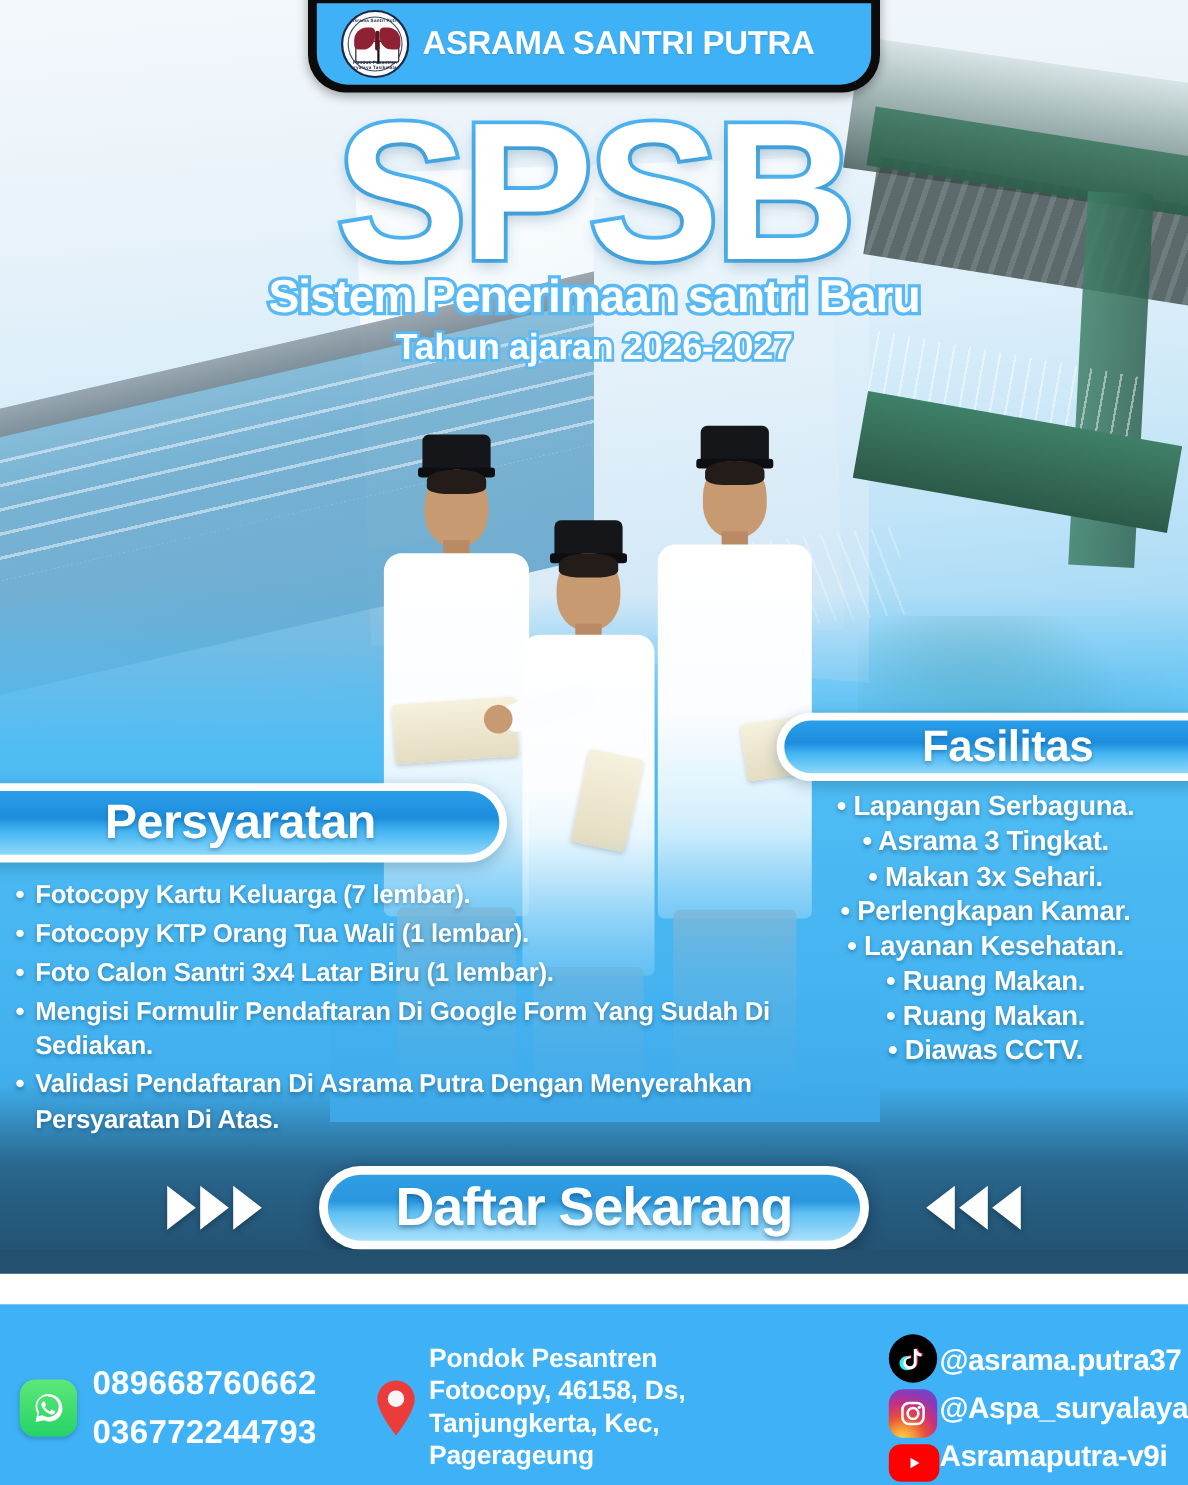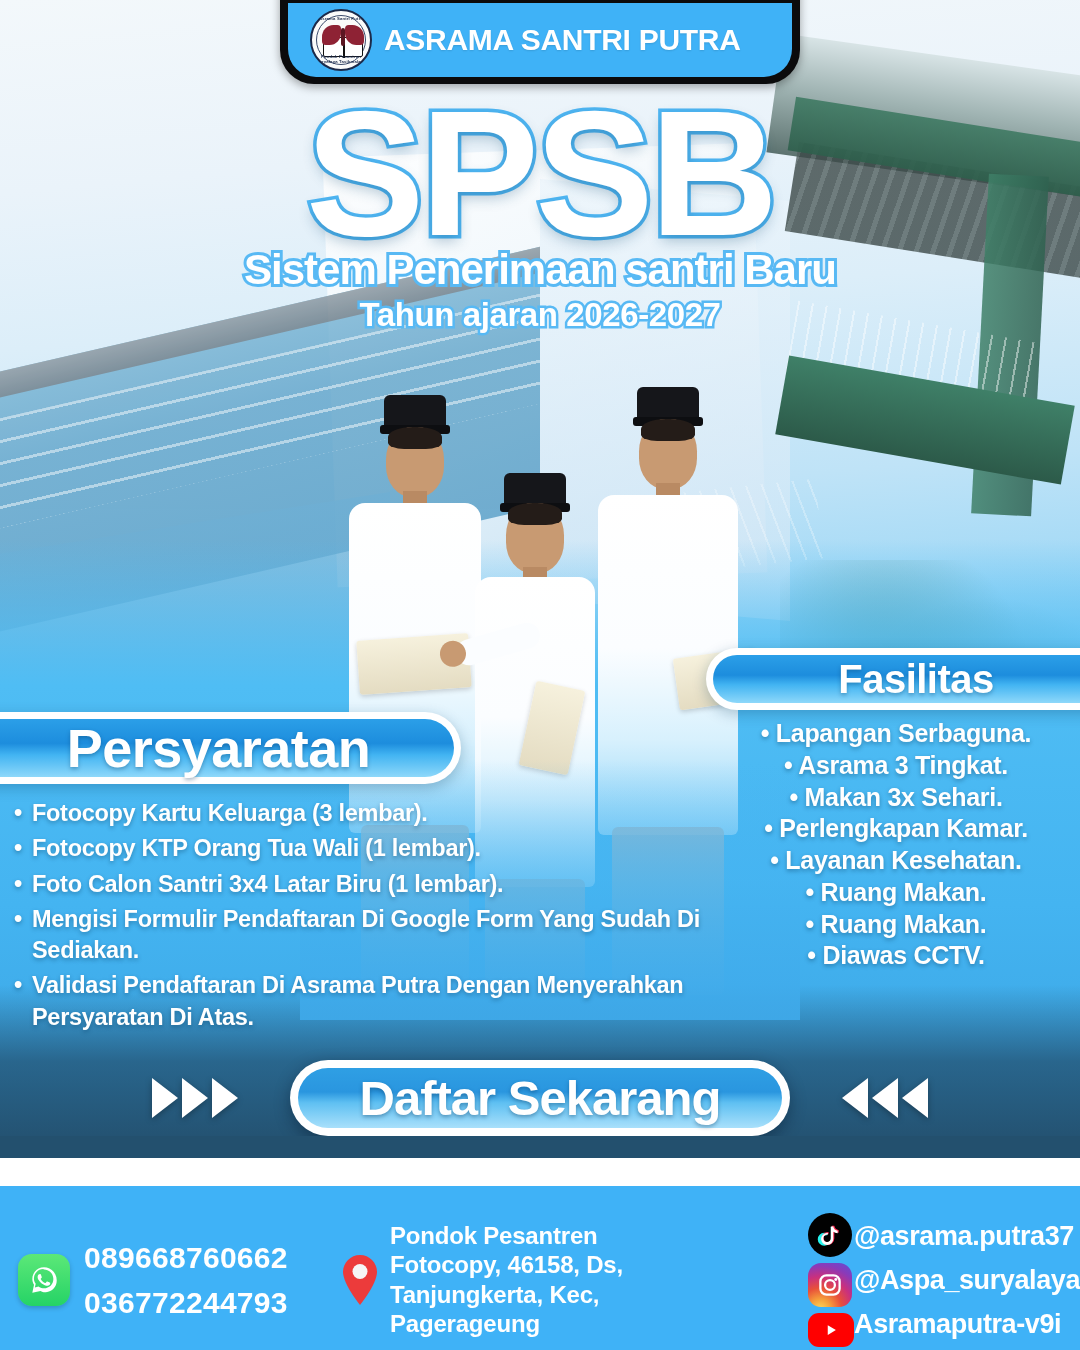--- a/index.html
+++ b/index.html
@@ -263,21 +263,21 @@
     background:#ffffff;
     box-shadow:0 4px 14px rgba(10,60,95,.28);
     display:flex; align-items:center; justify-content:center;
   }
   .banner .fill{
     width:calc(100% - 14px); height:calc(100% - 14px);
     background:linear-gradient(180deg,#2b9fe8 0%,#1d8ddd 42%,#42b4f2 62%,#8ed8fa 100%);
     display:flex; align-items:center; justify-content:center;
   }
   .banner .txt{
-    color:#ffffff; font-weight:bold; font-size:54px; letter-spacing:-.5px;
+    color:#ffffff; font-weight:bold; font-size:44px; letter-spacing:-.5px;
     text-shadow:0 2px 4px rgba(0,50,90,.35);
     font-family:"Liberation Sans", sans-serif;
   }
 
   .banner-persyaratan{
     left:-24px; top:712px; width:485px; height:72px;
     border-radius:0 40px 40px 0;
   }
   .banner-persyaratan .fill{ border-radius:0 34px 34px 0; }
 
@@ -453,21 +453,21 @@
     <div class="sub2">Tahun ajaran 2026-2027</div>
   </div>
 
   <div class="banner banner-persyaratan">
     <div class="fill">
       <span class="txt">Persyaratan</span>
     </div>
   </div>
   <ul class="req-list">
     <li>
-        <span class="cont">Fotocopy Kartu Keluarga (3 lembar).</span>
+        <span class="cont">Fotocopy Kartu Keluarga (7 lembar).</span>
       </li>
     <li>
         <span class="cont">Fotocopy KTP Orang Tua Wali (1 lembar).</span>
       </li>
     <li>
         <span class="cont">Foto Calon Santri 3x4 Latar Biru (1 lembar).</span>
       </li>
     <li>
         <span class="cont">Mengisi Formulir Pendaftaran Di Google Form Yang Sudah Di Sediakan.</span>
       </li>

